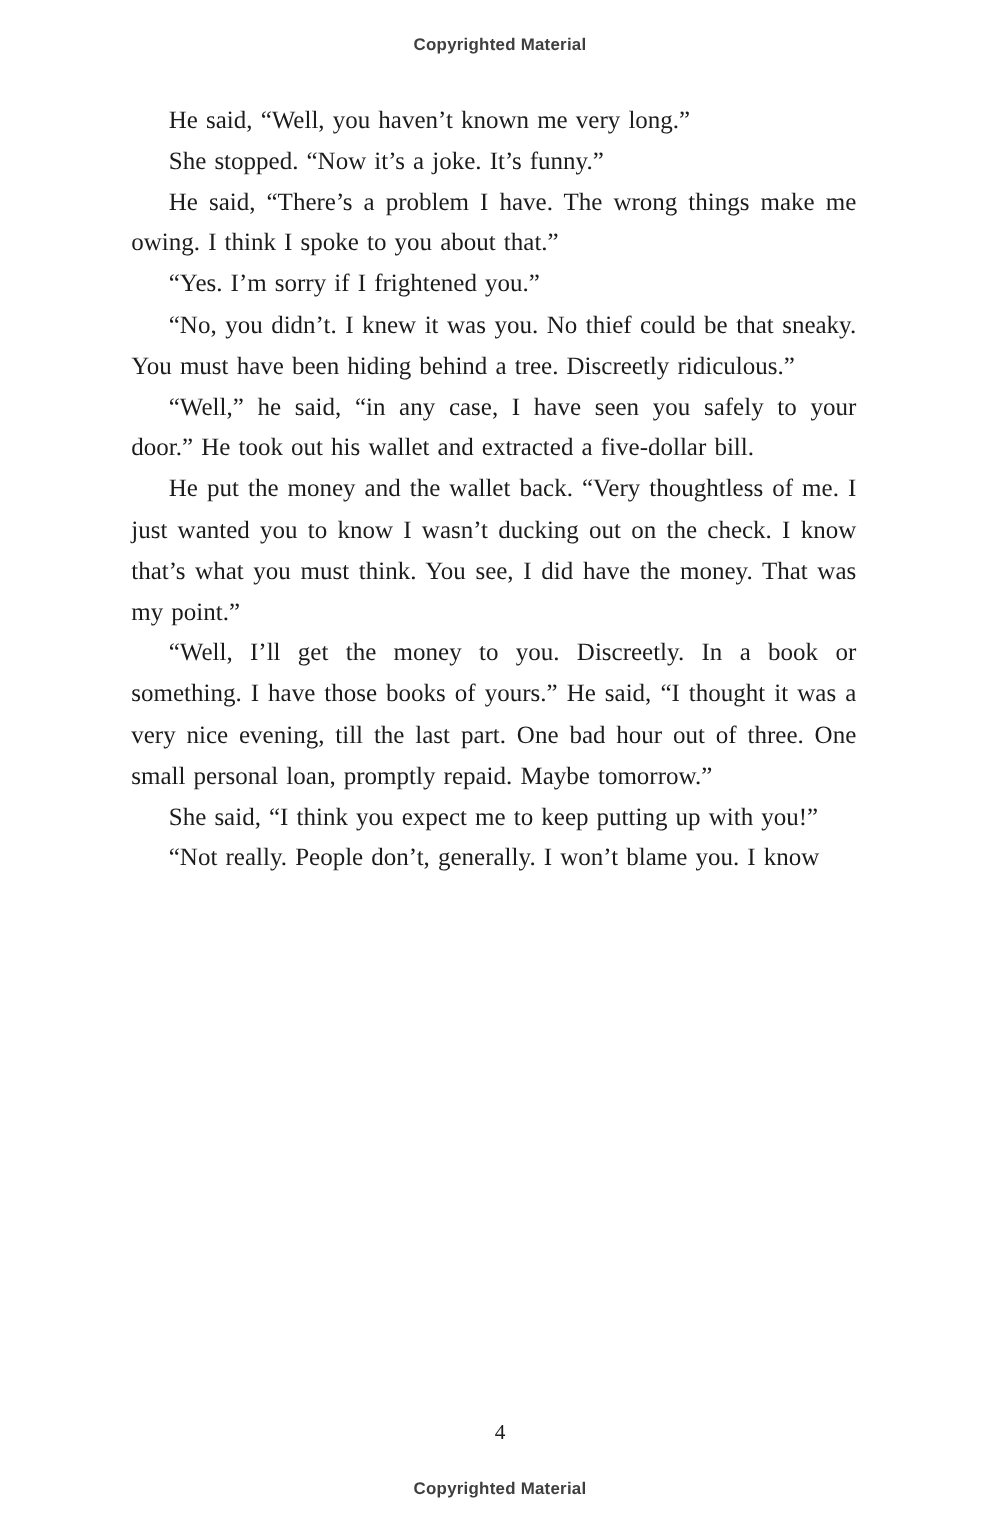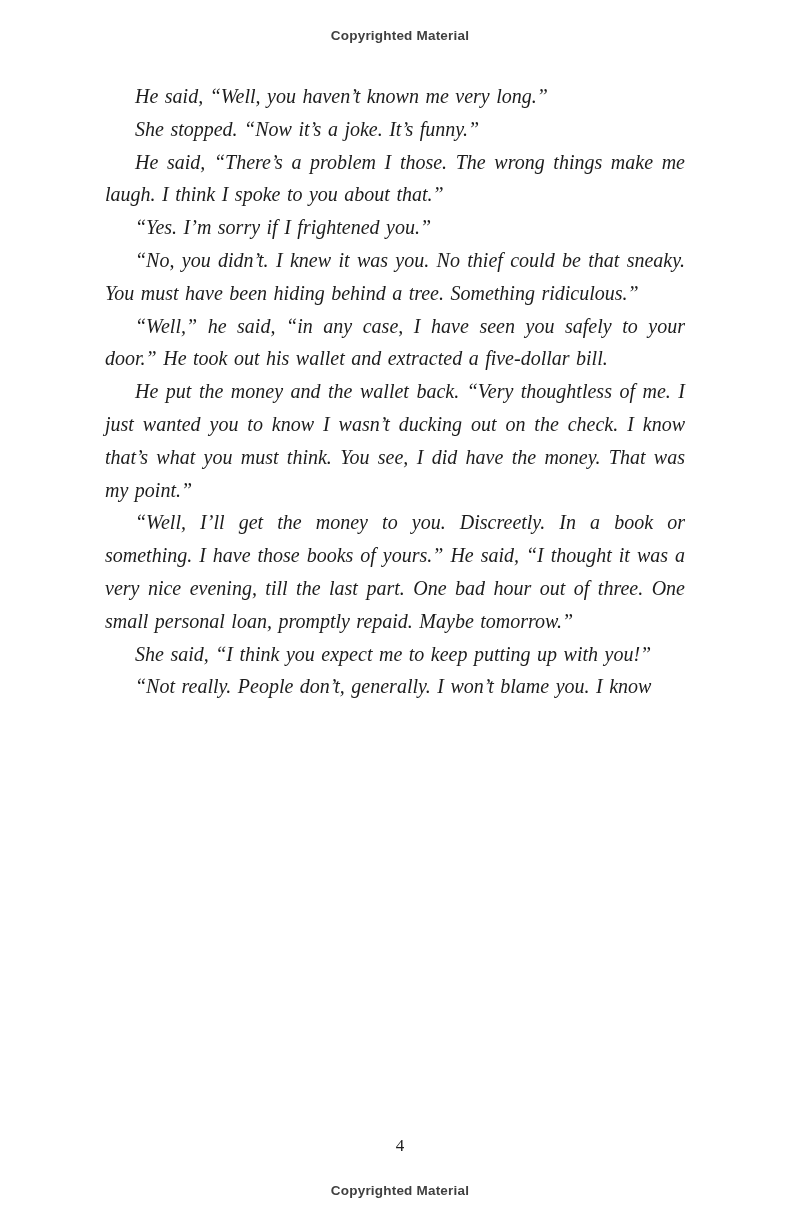--- a/index.html
+++ b/index.html
@@ -27,21 +27,20 @@
     color: #3f3f3f;
     letter-spacing: 0.2px;
   }
   .copyright.top { top: 28px; }
   .copyright.bottom { top: 1183px; }
   .content {
     position: absolute;
     top: 80px;
     left: 105px;
     width: 580px;
-    font-style: italic;
   }
   .content p {
     margin: 0;
     font-size: 20px;
     line-height: 32.8px;
     text-align: justify;
     text-indent: 30px;
     word-spacing: 1.5px;
     color: #1c1c1c;
   }
@@ -59,23 +58,23 @@
 </head>
 <body>
 
 <div class="page">
 
   <div class="copyright top">Copyrighted Material</div>
 
   <div class="content">
     <p>He said, “Well, you haven’t known me very long.”</p>
     <p>She stopped. “Now it’s a joke. It’s funny.”</p>
-    <p>He said, “There’s a problem I those. The wrong things make me laugh. I think I spoke to you about that.”</p>
+    <p>He said, “There’s a problem I have. The wrong things make me owing. I think I spoke to you about that.”</p>
     <p>“Yes. I’m sorry if I frightened you.”</p>
-    <p>“No, you didn’t. I knew it was you. No thief could be that sneaky. You must have been hiding behind a tree. Something ridiculous.”</p>
+    <p>“No, you didn’t. I knew it was you. No thief could be that sneaky. You must have been hiding behind a tree. Discreetly ridiculous.”</p>
     <p>“Well,” he said, “in any case, I have seen you safely to your door.” He took out his wallet and extracted a five-dollar bill.</p>
     <p>He put the money and the wallet back. “Very thoughtless of me. I just wanted you to know I wasn’t ducking out on the check. I know that’s what you must think. You see, I did have the money. That was my point.”</p>
     <p>“Well, I’ll get the money to you. Discreetly. In a book or something. I have those books of yours.” He said, “I thought it was a very nice evening, till the last part. One bad hour out of three. One small personal loan, promptly repaid. Maybe tomorrow.”</p>
     <p>She said, “I think you expect me to keep putting up with you!”</p>
     <p>“Not really. People don’t, generally. I won’t blame you. I know</p>
   </div>
 
   <div class="page-number">4</div>
 
   <div class="copyright bottom">Copyrighted Material</div>

